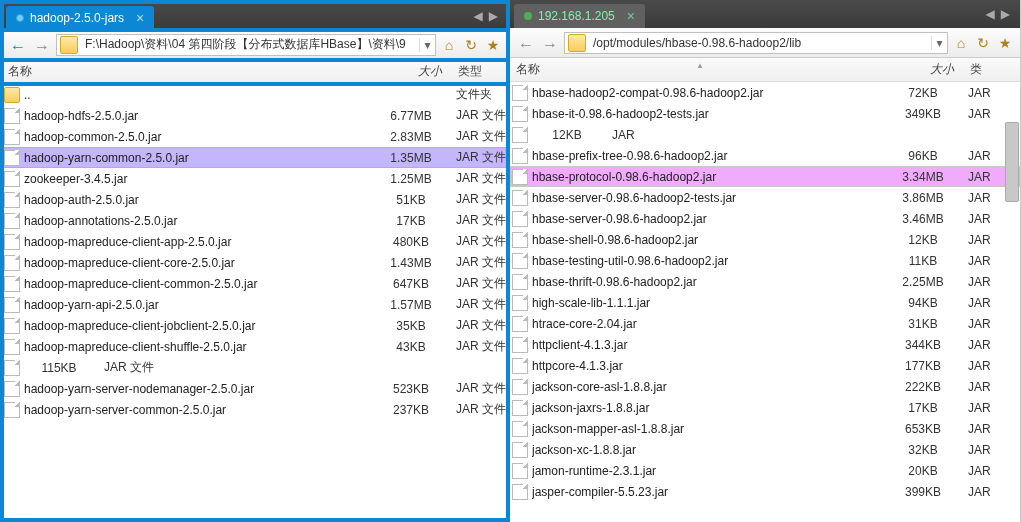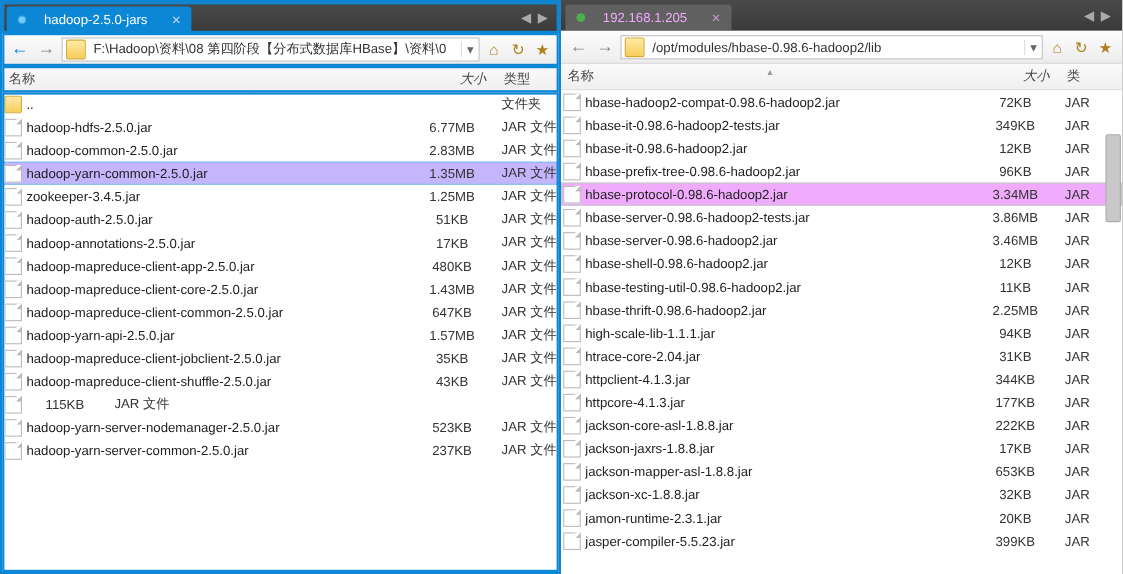--- a/index.html
+++ b/index.html
@@ -1,23 +1,23 @@
 <!DOCTYPE html>
 <html><head>
 <meta charset="utf-8">
 <style>
 * { margin: 0; padding: 0; box-sizing: border-box; font-family: "Segoe UI", Tahoma, sans-serif; font-size: 12px; }
 body { display: flex; width: 1021px; height: 522px; background: #fff; overflow: hidden; }
 .pane { display: flex; flex-direction: column; border-right: 1px solid #ccc; }
 .pane-left { width: 510px; }
 .pane-right { width: 511px; }
 .tabbar { height: 28px; background: linear-gradient(#4a4a4a,#3a3a3a); display: flex; align-items: center; padding: 0 4px; }
-.tab { height: 24px; display: flex; align-items: center; padding: 0 10px; border-radius: 3px 3px 0 0; margin-top: 4px; gap: 16px; }
+.tab { height: 24px; display: flex; align-items: center; padding: 0 10px; border-radius: 3px 3px 0 0; margin-top: 4px; gap: 6px; }
 .tab-active { background: #0b87d6; color: #fff; }
-.tab-inactive { background: #606060; color: #f0abfc; }
+.tab-inactive { background: #606060; color: #86efac; }
 .tab-dot { width: 8px; height: 8px; border-radius: 50%; }
 .dot-blue { background: #6fd0ff; border: 1px solid #3aa0d8; }
 .dot-green { background: #4caf50; }
 .tab-close { margin-left: 6px; font-size: 14px; opacity: .7; cursor: pointer; }
 .tab-navarrows { margin-left: auto; display: flex; gap: 6px; color: #aaa; padding-right: 6px; }
 .toolbar { height: 30px; display: flex; align-items: center; gap: 4px; padding: 0 6px; background: linear-gradient(#fdfdfd,#ececec); border-bottom: 1px solid #ccc; }
 .nav-arrow { font-size: 16px; color: #888; padding: 0 2px; }
 .nav-arrow.enabled { color: #0b87d6; }
 .pathbox { flex: 1; height: 22px; border: 1px solid #c0c0c0; background: #fff; display: flex; align-items: center; }
 .pathicon { width: 18px; height: 18px; margin: 0 3px; background: linear-gradient(#ffe9a6,#f7ce5a); border: 1px solid #d4a92f; border-radius: 2px; }
@@ -59,21 +59,21 @@
     <div class="tab-navarrows">
       <span>◀</span>
       <span>▶</span>
     </div>
   </div>
   <div class="toolbar">
     <span class="nav-arrow enabled">←</span>
     <span class="nav-arrow">→</span>
     <div class="pathbox">
       <span class="pathicon"></span>
-      <span class="pathtext">F:\Hadoop\资料\08 第四阶段【分布式数据库HBase】\资料\0</span>
+      <span class="pathtext">F:\Hadoop\资料\04 第四阶段【分布式数据库HBase】\资料\9</span>
       <span class="pathdrop">▾</span>
     </div>
     <span class="tool-icon">⌂</span>
     <span class="tool-icon">↻</span>
     <span class="tool-icon">★</span>
   </div>
   <div class="headerrow">
     <div class="col col-name">名称</div>
     <div class="col col-size">大小</div>
     <div class="col col-type">类型</div>
@@ -218,21 +218,20 @@
         <span class="ftype">JAR</span>
       </div>
       <div class="row">
         <span class="ficon file"></span>
         <span class="fname">hbase-it-0.98.6-hadoop2-tests.jar</span>
         <span class="fsize">349KB</span>
         <span class="ftype">JAR</span>
       </div>
       <div class="row">
         <span class="ficon file"></span>
-        <span class="fname">hbase-it-0.98.6-hadoop2.jar</span>
         <span class="fsize">12KB</span>
         <span class="ftype">JAR</span>
       </div>
       <div class="row">
         <span class="ficon file"></span>
         <span class="fname">hbase-prefix-tree-0.98.6-hadoop2.jar</span>
         <span class="fsize">96KB</span>
         <span class="ftype">JAR</span>
       </div>
       <div class="row selected-right">

